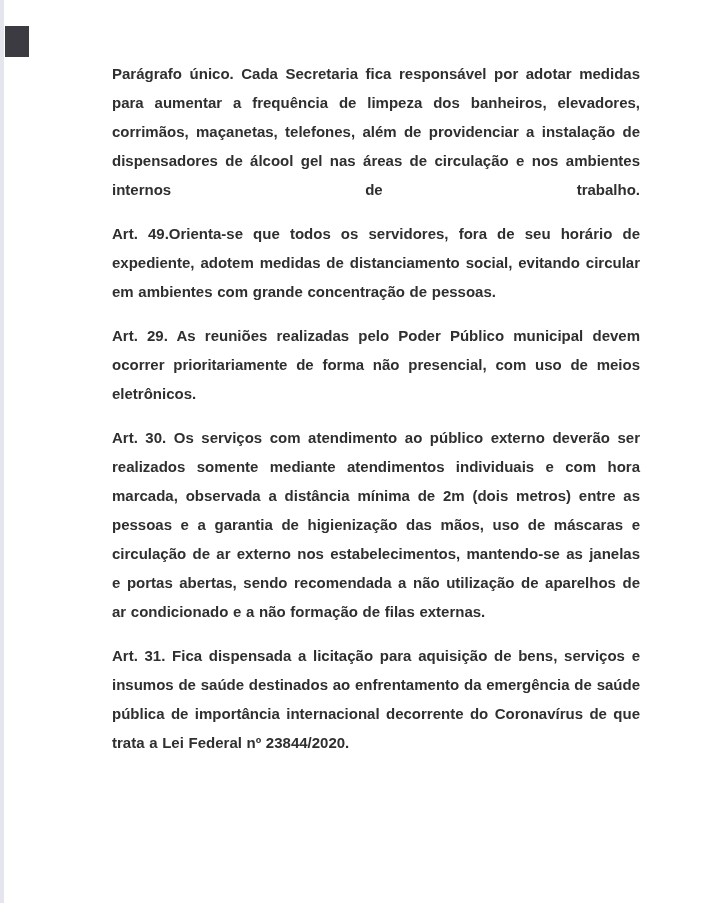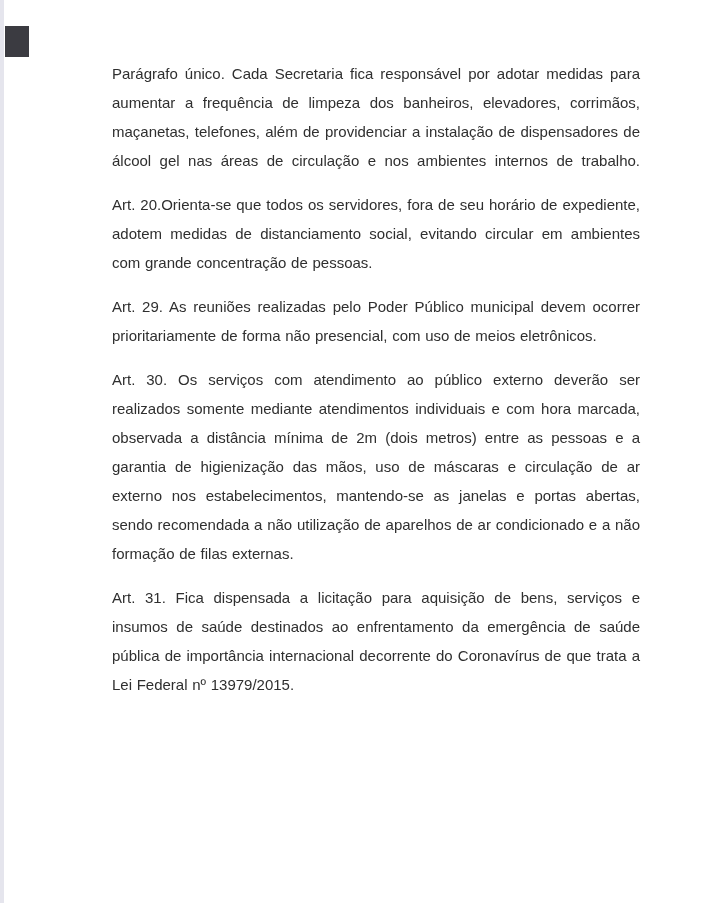--- a/index.html
+++ b/index.html
@@ -37,41 +37,42 @@
       top: 59px;
       width: 528px;
       color: #2f2f2f;
       font-size: 15px;
       line-height: 29px;
     }
     .content p {
       margin: 0 0 15px 0;
       text-align: justify;
       word-spacing: 0.5px;
+      font-weight: bold;
     }
     .content p.justify-last {
       text-align-last: justify;
     }
   </style>
 </head>
 <body>
 
 <div class="page">
 
   <div class="left-strip"></div>
 
   <div class="corner-square"></div>
 
   <div class="content">
     <p class="justify-last">Parágrafo único. Cada Secretaria fica responsável por adotar medidas para aumentar a frequência de limpeza dos banheiros, elevadores, corrimãos, maçanetas, telefones, além de providenciar a instalação de dispensadores de álcool gel nas áreas de circulação e nos ambientes internos de trabalho.</p>
 
-    <p>Art. 20.Orienta-se que todos os servidores, fora de seu horário de expediente, adotem medidas de distanciamento social, evitando circular em ambientes com grande concentração de pessoas.</p>
+    <p>Art. 49.Orienta-se que todos os servidores, fora de seu horário de expediente, adotem medidas de distanciamento social, evitando circular em ambientes com grande concentração de pessoas.</p>
 
     <p>Art. 29. As reuniões realizadas pelo Poder Público municipal devem ocorrer prioritariamente de forma não presencial, com uso de meios eletrônicos.</p>
 
 
 
     <p>Art. 30. Os serviços com atendimento ao público externo deverão ser realizados somente mediante atendimentos individuais e com hora marcada, observada a distância mínima de 2m (dois metros) entre as pessoas e a garantia de higienização das mãos, uso de máscaras e circulação de ar externo nos estabelecimentos, mantendo-se as janelas e portas abertas, sendo recomendada a não utilização de aparelhos de ar condicionado e a não formação de filas externas.</p>
 
-    <p>Art. 31. Fica dispensada a licitação para aquisição de bens, serviços e insumos de saúde destinados ao enfrentamento da emergência de saúde pública de importância internacional decorrente do Coronavírus de que trata a Lei Federal nº 13979/2015.</p>
+    <p>Art. 31. Fica dispensada a licitação para aquisição de bens, serviços e insumos de saúde destinados ao enfrentamento da emergência de saúde pública de importância internacional decorrente do Coronavírus de que trata a Lei Federal nº 23844/2020.</p>
   </div>
 
 </div>
 
 </body></html>

